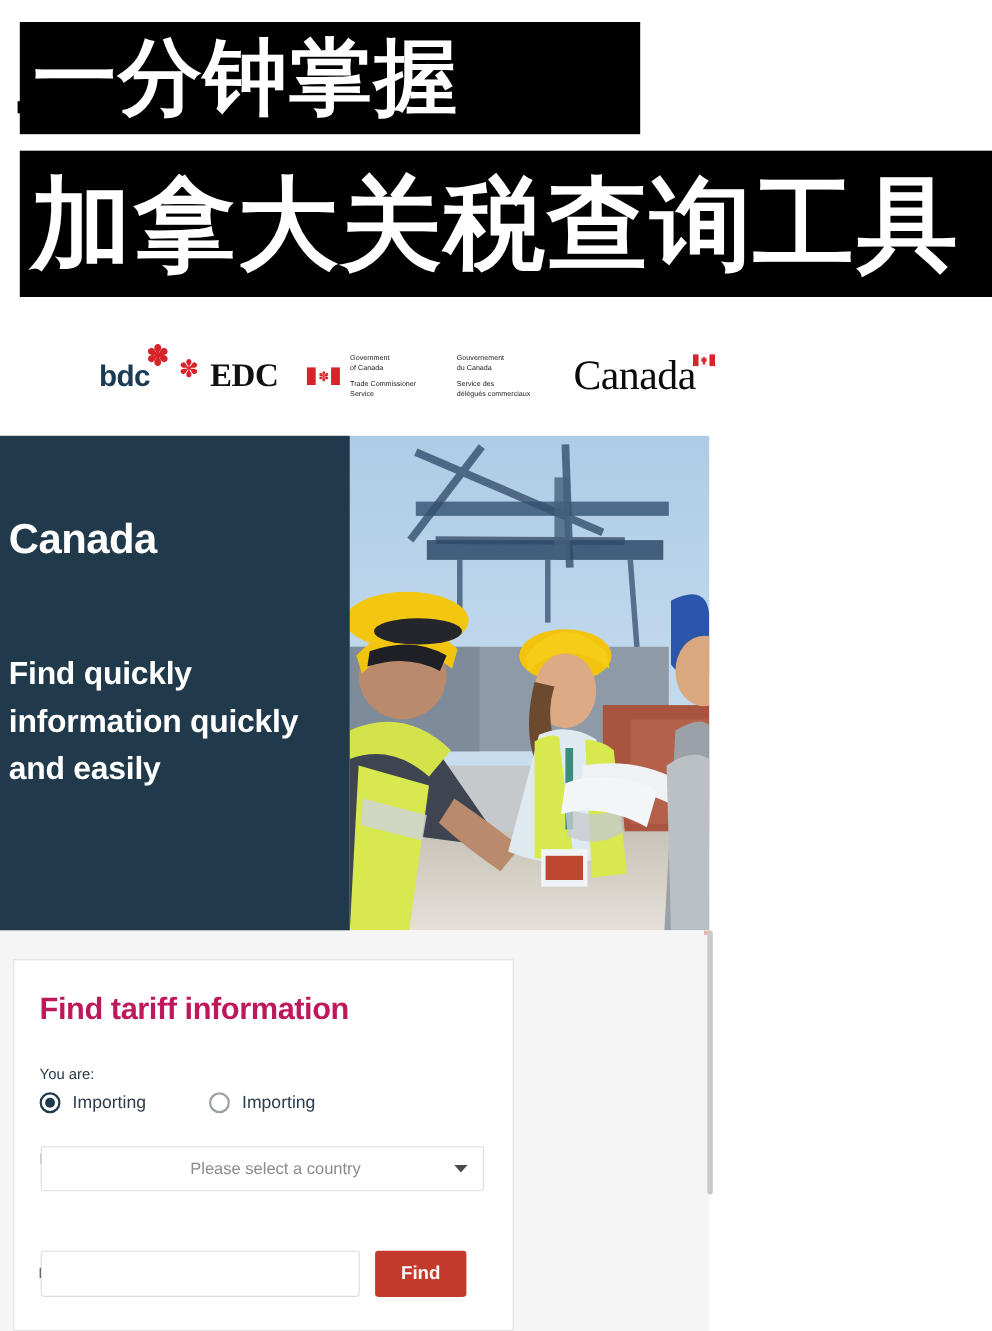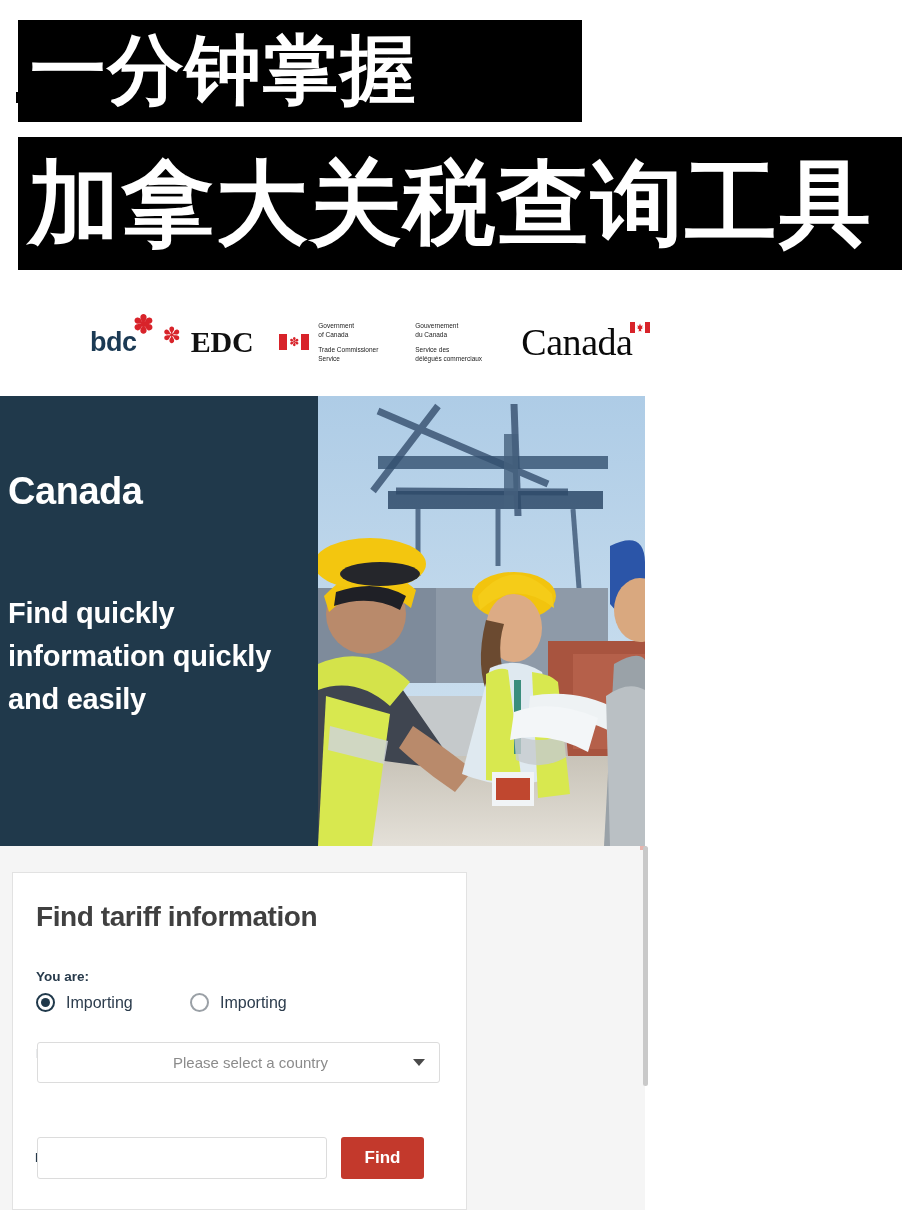--- a/index.html
+++ b/index.html
@@ -64,22 +64,22 @@
     font-size:29px;line-height:1.48;letter-spacing:-.008em;width:270px;}
   .hero-photo{position:absolute;left:318px;top:0;width:327px;height:450px;overflow:hidden;
     background:linear-gradient(180deg,#bcd6ea 0%,#cfe0ee 34%,#b8c6d4 58%,#dcd9d2 100%);}
   .hero-photo svg{position:absolute;left:0;top:0;}
 
   
   .form-wrap{position:absolute;left:0;top:846px;width:645px;height:364px;background:#f5f5f5;}
   .card{position:absolute;left:12px;top:26px;width:455px;height:338px;background:#fff;
     border:1px solid #e2e2e2;box-sizing:border-box;}
   .card h3{margin:0;position:absolute;left:23px;top:28px;font-size:28px;font-weight:700;
-    color:#404040;letter-spacing:-.015em;}
-  .lbl{position:absolute;font-size:13.5px;font-weight:700;color:#26394a;}
+    color:#be185d;letter-spacing:-.015em;}
+  .lbl{position:absolute;font-size:13.5px;font-weight:400;color:#26394a;}
   #lbl-you-are{left:23px;top:96px;}
   #lbl-from{left:23px;top:173px;}
   #lbl-describe{left:23px;top:270px;}
 
   .radio-row{position:absolute;left:23px;top:120px;width:330px;height:28px;}
   .radio-opt{position:absolute;display:flex;align-items:center;gap:11px;cursor:pointer;}
   #opt-exporting{left:0;top:0;}
   #opt-importing{left:154px;top:0;}
   .radio{width:19px;height:19px;border-radius:50%;box-sizing:border-box;flex:none;
     display:flex;align-items:center;justify-content:center;}

